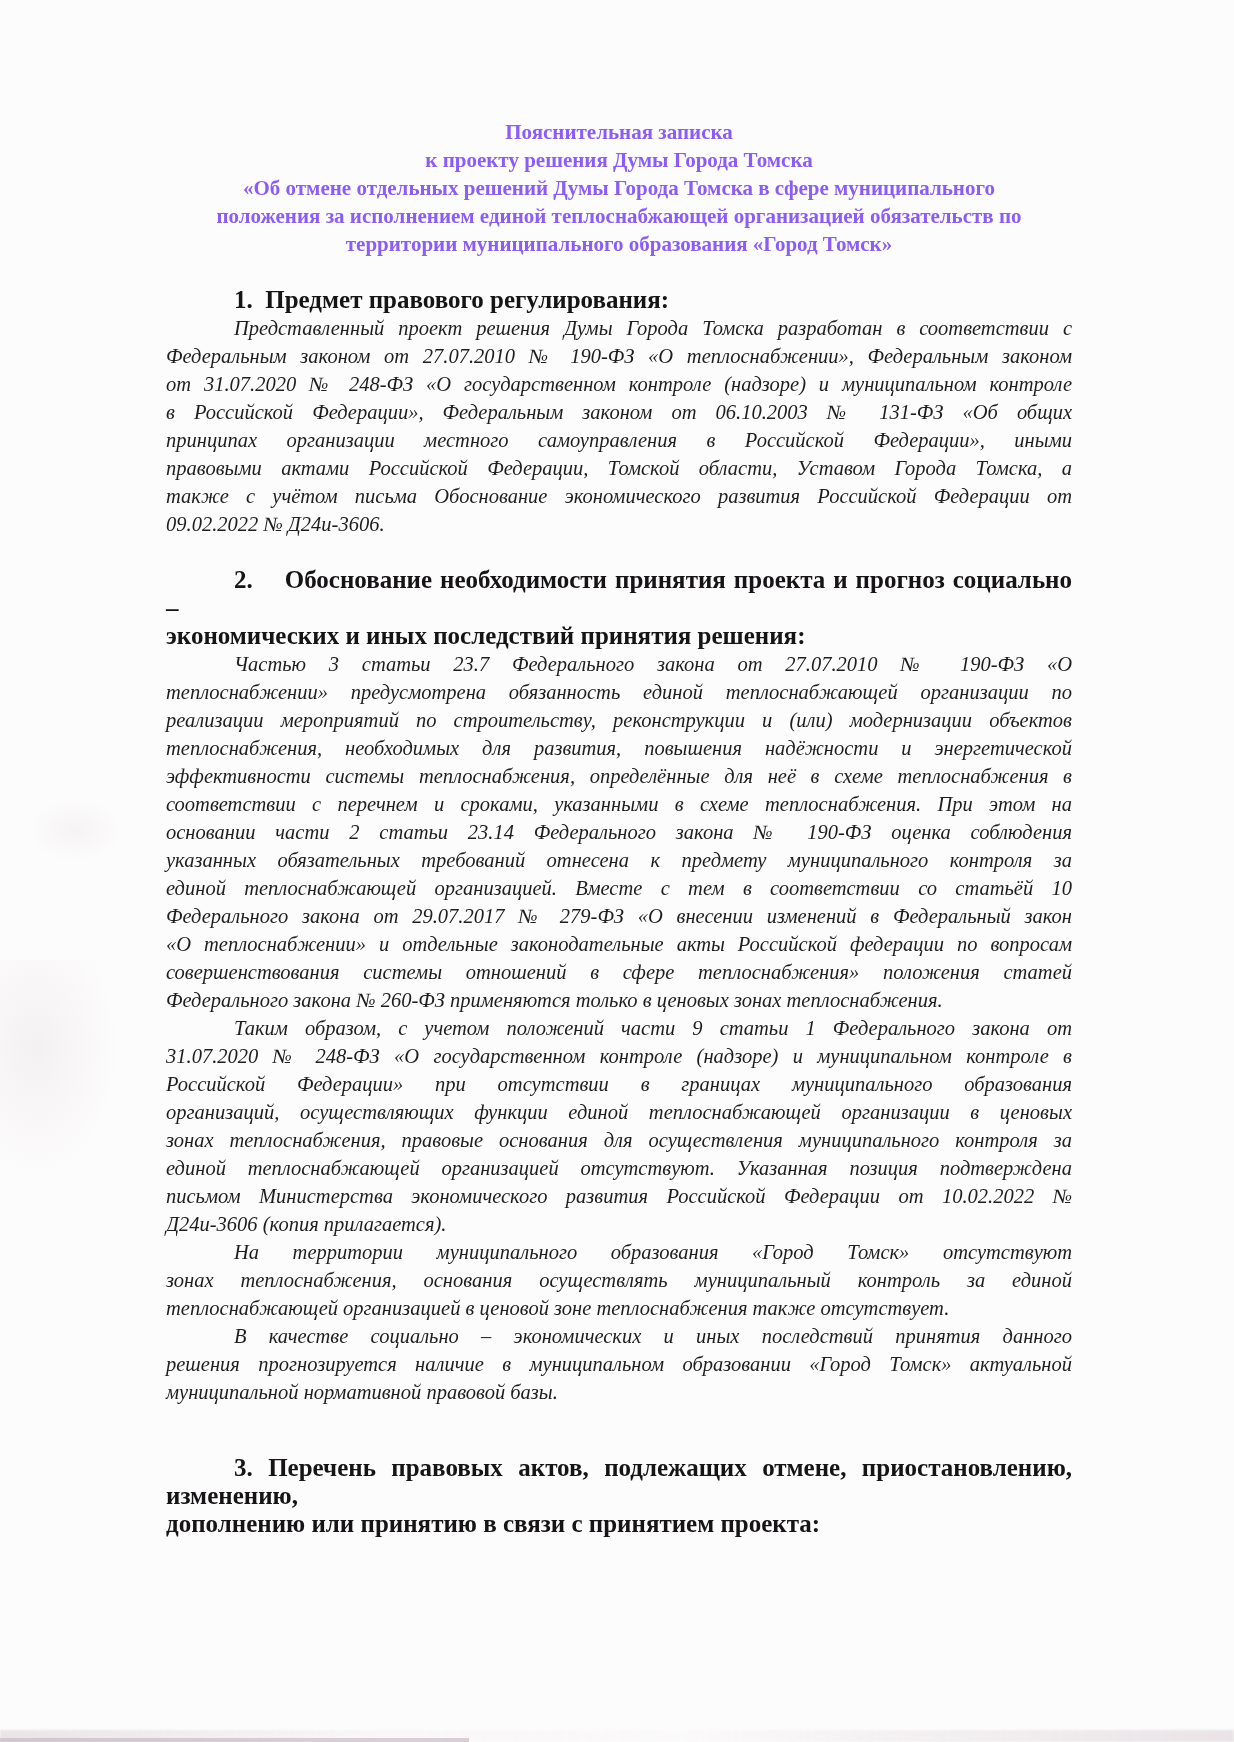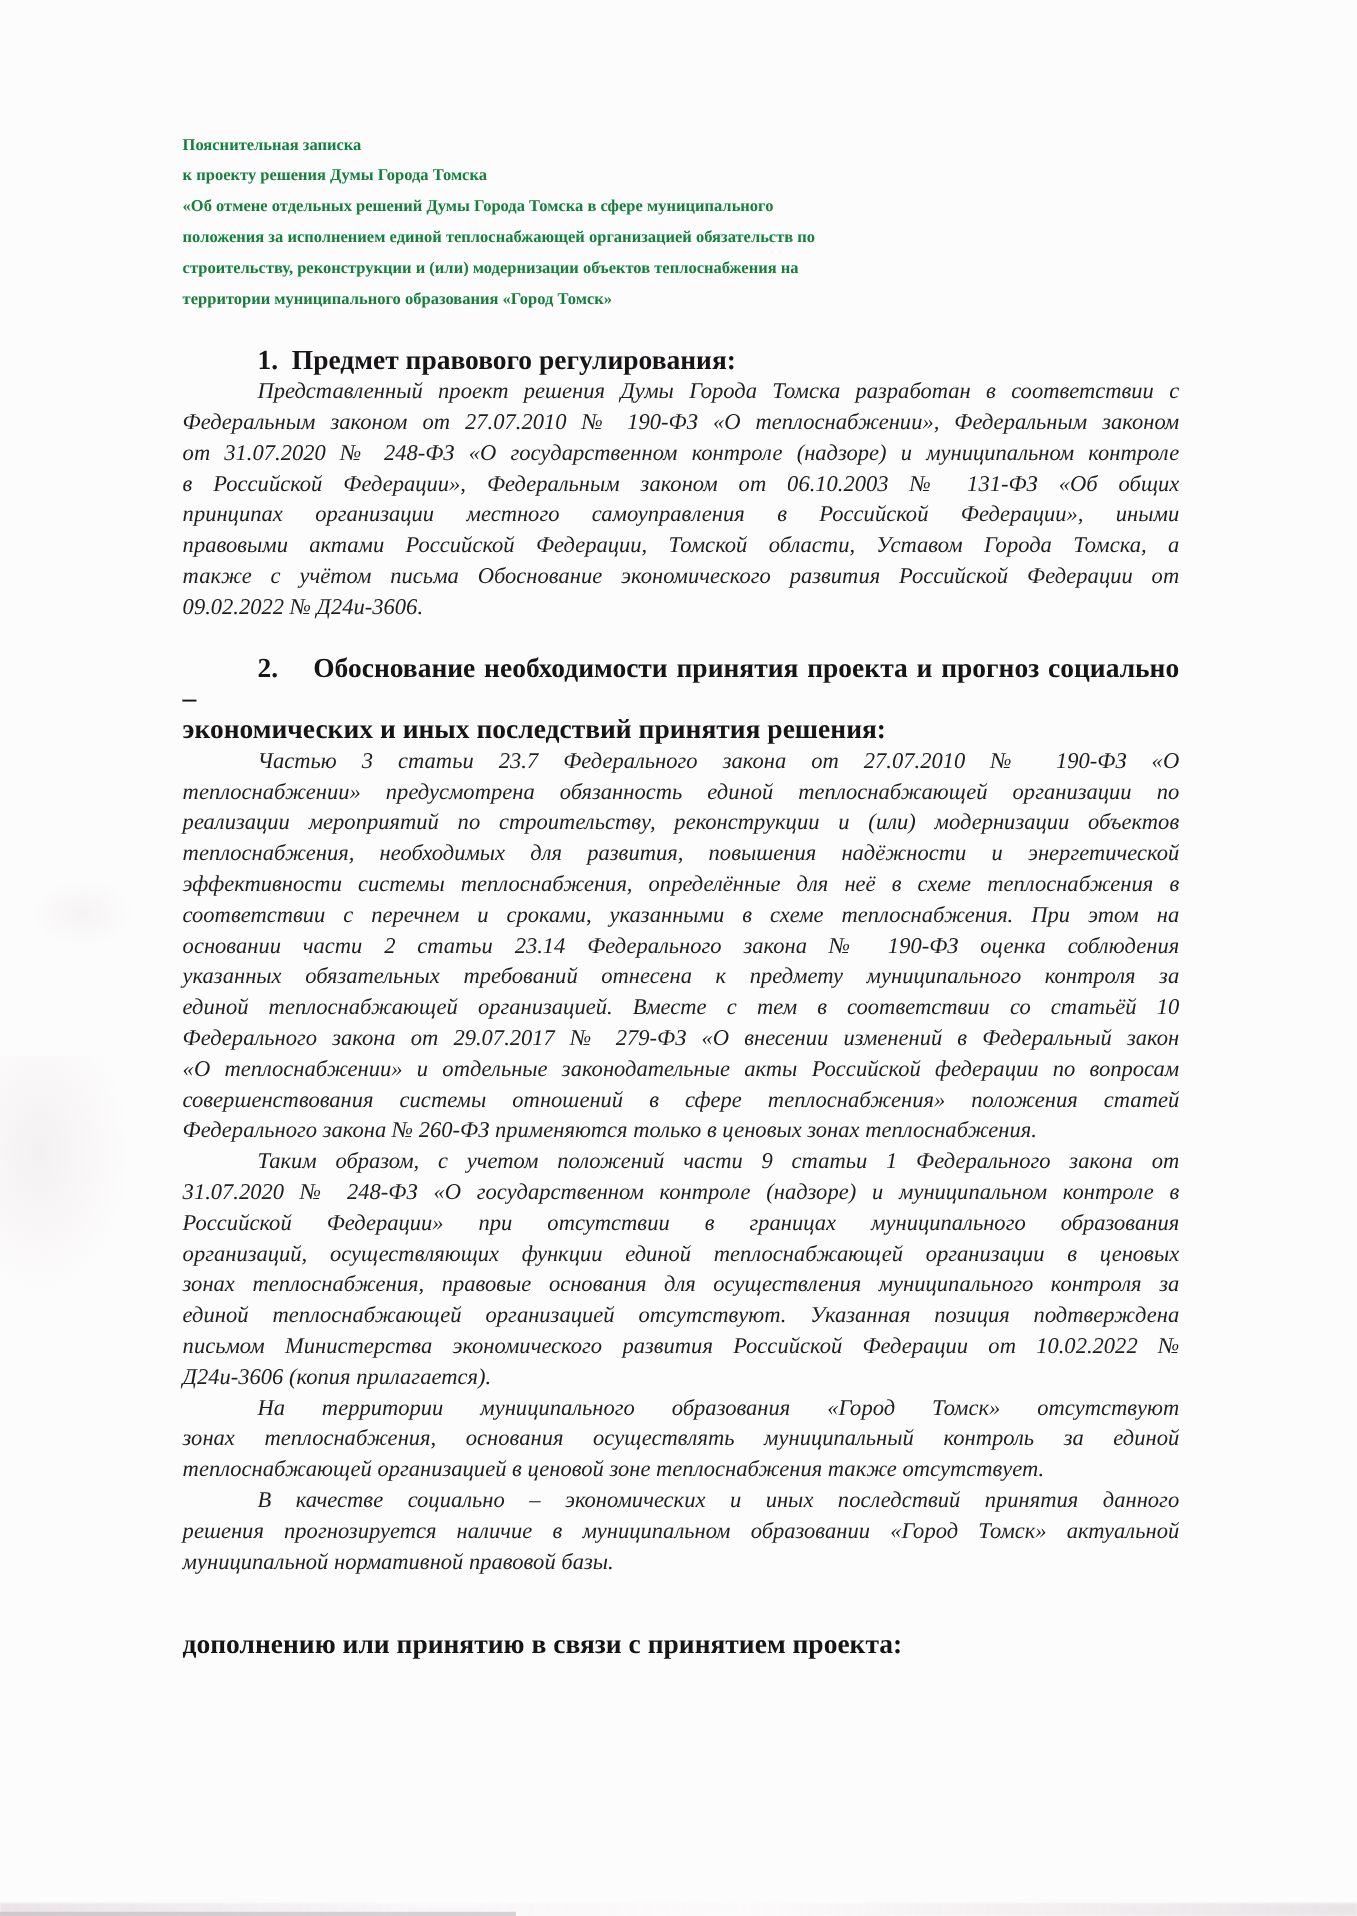--- a/index.html
+++ b/index.html
@@ -13,25 +13,25 @@
     font-family: "Liberation Serif", "DejaVu Serif", serif;
     color: #1f1d1e;
   }
   .content {
     position: absolute;
     left: 166px;
     top: 118px;
     width: 906px;
   }
   .title-line {
-    font-size: 15px;
+    font-size: 21px;
     line-height: 28px;
     font-weight: bold;
-    text-align: left;
-    color: #15803d;
+    text-align: center;
+    color: #8b5cf6;
   }
   .section { margin-top: 28px; }
   .section.big-gap { margin-top: 48px; }
   .heading-line {
     font-size: 25px;
     line-height: 28px;
     font-weight: bold;
     color: #161416;
     text-align: justify;
     text-align-last: justify;
@@ -76,21 +76,20 @@
 </head>
 <body>
 
 <div class="page">
   <div class="content">
     <div id="title-block">
         <div class="title-line">Пояснительная записка</div>
         <div class="title-line">к проекту решения Думы Города Томска</div>
         <div class="title-line">«Об отмене отдельных решений Думы Города Томска в сфере муниципального</div>
         <div class="title-line">положения за исполнением единой теплоснабжающей организацией обязательств по</div>
-        <div class="title-line">строительству, реконструкции и (или) модернизации объектов теплоснабжения на</div>
         <div class="title-line">территории муниципального образования «Город Томск»</div>
       </div>
     <div id="sections-block">
         <div class="section">
           <div class="heading-line first final">1.&nbsp;&nbsp;Предмет правового регулирования:</div>
           <div>
             <div class="body-line first">Представленный проект решения Думы Города Томска разработан в соответствии с</div>
             <div class="body-line">Федеральным законом от 27.07.2010 № 190-ФЗ «О теплоснабжении», Федеральным законом</div>
             <div class="body-line">от 31.07.2020 № 248-ФЗ «О государственном контроле (надзоре) и муниципальном контроле</div>
             <div class="body-line">в Российской Федерации», Федеральным законом от 06.10.2003 № 131-ФЗ «Об общих</div>
@@ -133,20 +132,21 @@
             <div class="body-line">зонах теплоснабжения, основания осуществлять муниципальный контроль за единой</div>
             <div class="body-line final">теплоснабжающей организацией в ценовой зоне теплоснабжения также отсутствует.</div>
           </div>
           <div>
             <div class="body-line first">В качестве социально – экономических и иных последствий принятия данного</div>
             <div class="body-line">решения прогнозируется наличие в муниципальном образовании «Город Томск» актуальной</div>
             <div class="body-line final">муниципальной нормативной правовой базы.</div>
           </div>
         </div>
         <div class="section big-gap">
+          <div class="heading-line first">3. Перечень правовых актов, подлежащих отмене, приостановлению, изменению,</div>
           <div class="heading-line final">дополнению или принятию в связи с принятием проекта:</div>
         </div>
       </div>
   </div>
   <div class="artifact artifact-smudge-mid"></div>
   <div class="artifact artifact-smudge-left"></div>
   <div class="artifact artifact-bottom"></div>
   <div class="artifact artifact-bottom-line"></div>
 </div>
 

